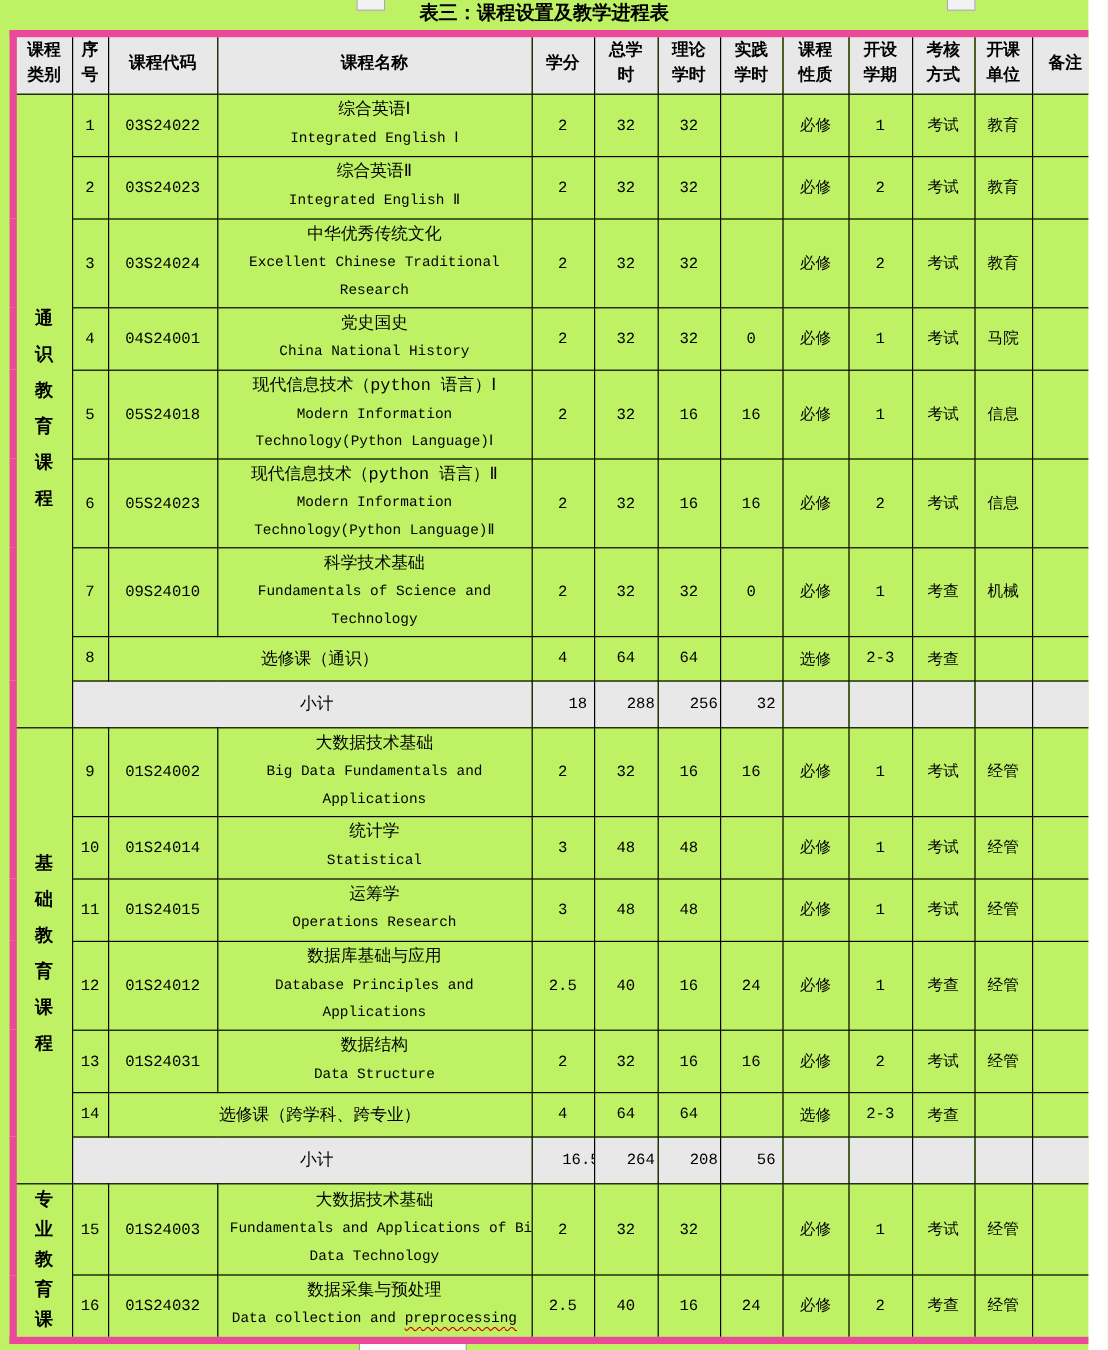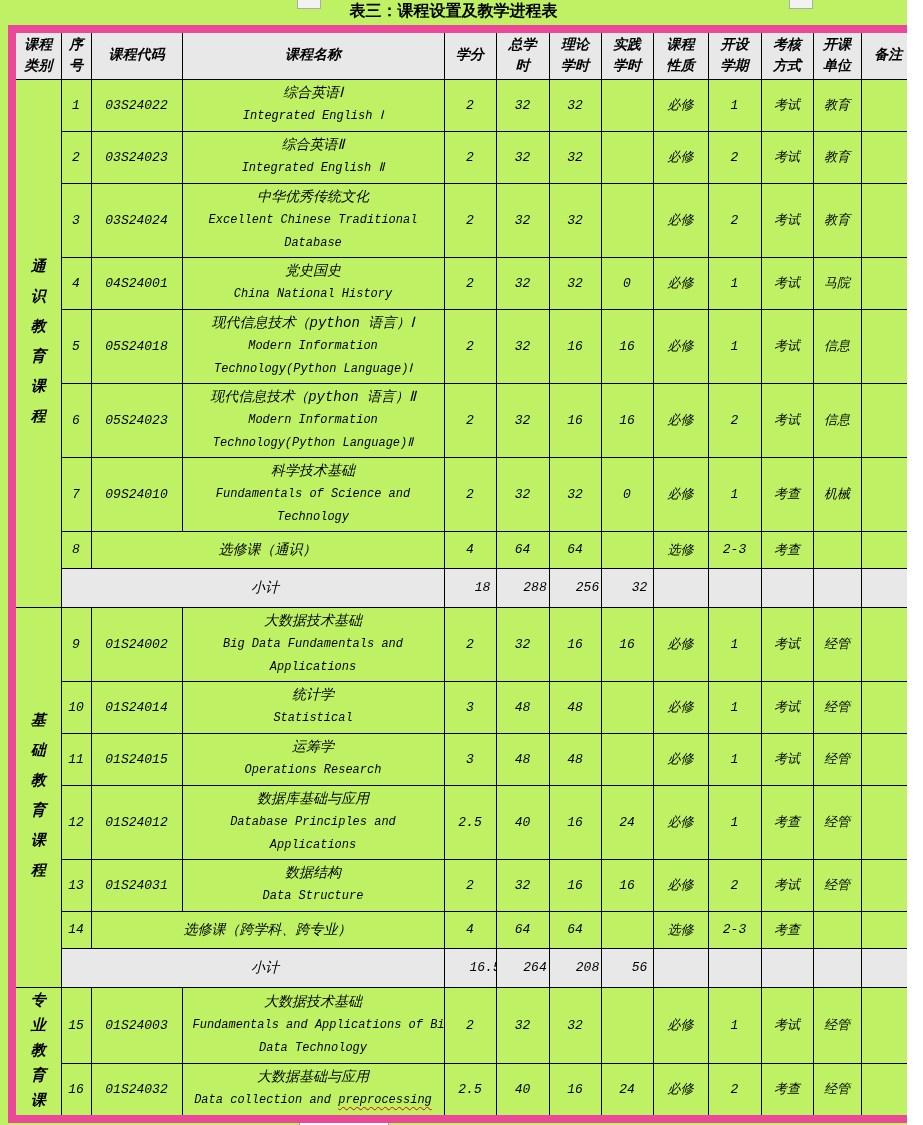--- a/index.html
+++ b/index.html
@@ -1,21 +1,21 @@
 <!DOCTYPE html>
 <html><head>
 <meta charset="utf-8">
 <style>
   html,body{margin:0;padding:0;background:#fff;}
   .page{position:relative;width:907px;height:1125px;background:#bef264;overflow:hidden;
         font-family:"Liberation Mono","DejaVu Sans Mono",monospace;color:#000;}
   .title{position:absolute;top:1px;left:0;width:100%;text-align:center;
          font-size:16px;font-weight:bold;}
   table.sched{position:absolute;top:25px;left:8px;width:907px;border-collapse:collapse;
-         table-layout:fixed;border:8px solid #ec4899;font-style:italic;}
+         table-layout:fixed;border:6px solid #ec4899;}
   th,td{border:1px solid #000;text-align:center;vertical-align:middle;
         font-size:13px;padding:1px 0;overflow:hidden;}
   th{background:#e8e8e8;font-weight:bold;white-space:pre-line;line-height:21px;font-size:14px;}
   tr.rhead{height:50px;}
   tr.h1{height:37px;}
   tr.h2{height:52px;}
   tr.h3{height:74px;}
   tr.hsub{height:39px;}
   tr.hsub td{background:#e8e8e8;padding-left:25px;}
   td.name{line-height:23px;padding:1px 10px;}
@@ -118,21 +118,21 @@
           <td>考试</td>
           <td>教育</td>
           <td></td>
         </tr>
         <tr class="h3">
           <td>3</td>
           <td>03S24024</td>
           <td class="name">
             <div class="zh">中华优秀传统文化</div>
             <div class="en">Excellent Chinese Traditional</div>
-            <div class="en">Database</div>
+            <div class="en">Research</div>
           </td>
           <td>2</td>
           <td>32</td>
           <td>32</td>
           <td></td>
           <td>必修</td>
           <td>2</td>
           <td>考试</td>
           <td>教育</td>
           <td></td>
@@ -366,21 +366,21 @@
           <td>必修</td>
           <td>1</td>
           <td>考试</td>
           <td>经管</td>
           <td></td>
         </tr>
         <tr class="h2">
           <td>16</td>
           <td>01S24032</td>
           <td class="name">
-            <div class="zh">大数据基础与应用</div>
+            <div class="zh">数据采集与预处理</div>
             <div class="en">Data collection and <span class="wavy">preprocessing</span></div>
           </td>
           <td>2.5</td>
           <td>40</td>
           <td>16</td>
           <td>24</td>
           <td>必修</td>
           <td>2</td>
           <td>考查</td>
           <td>经管</td>

